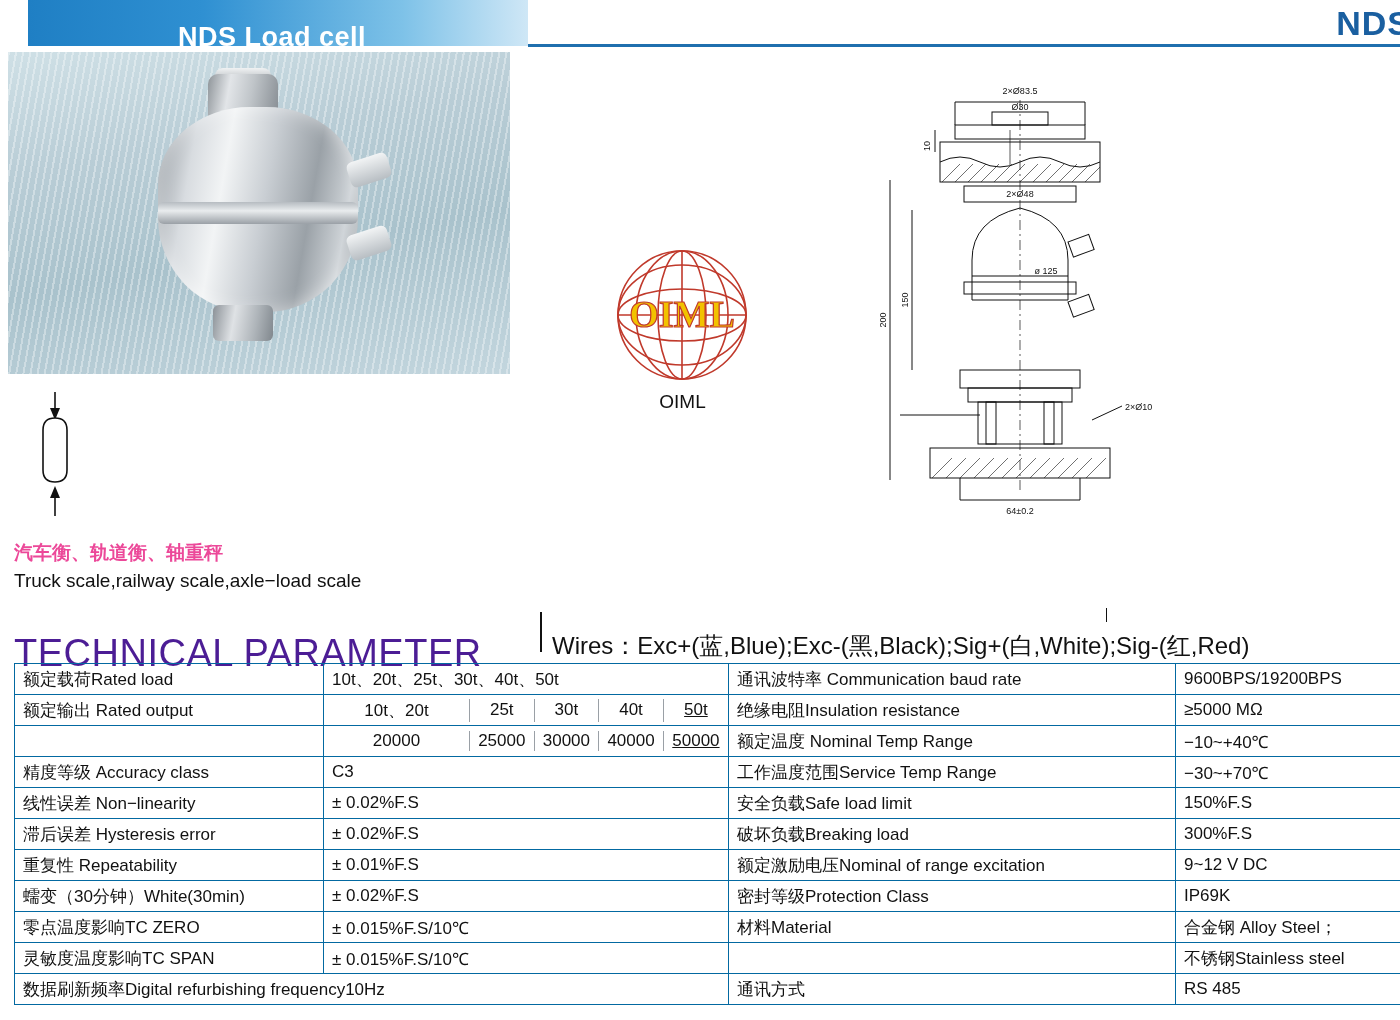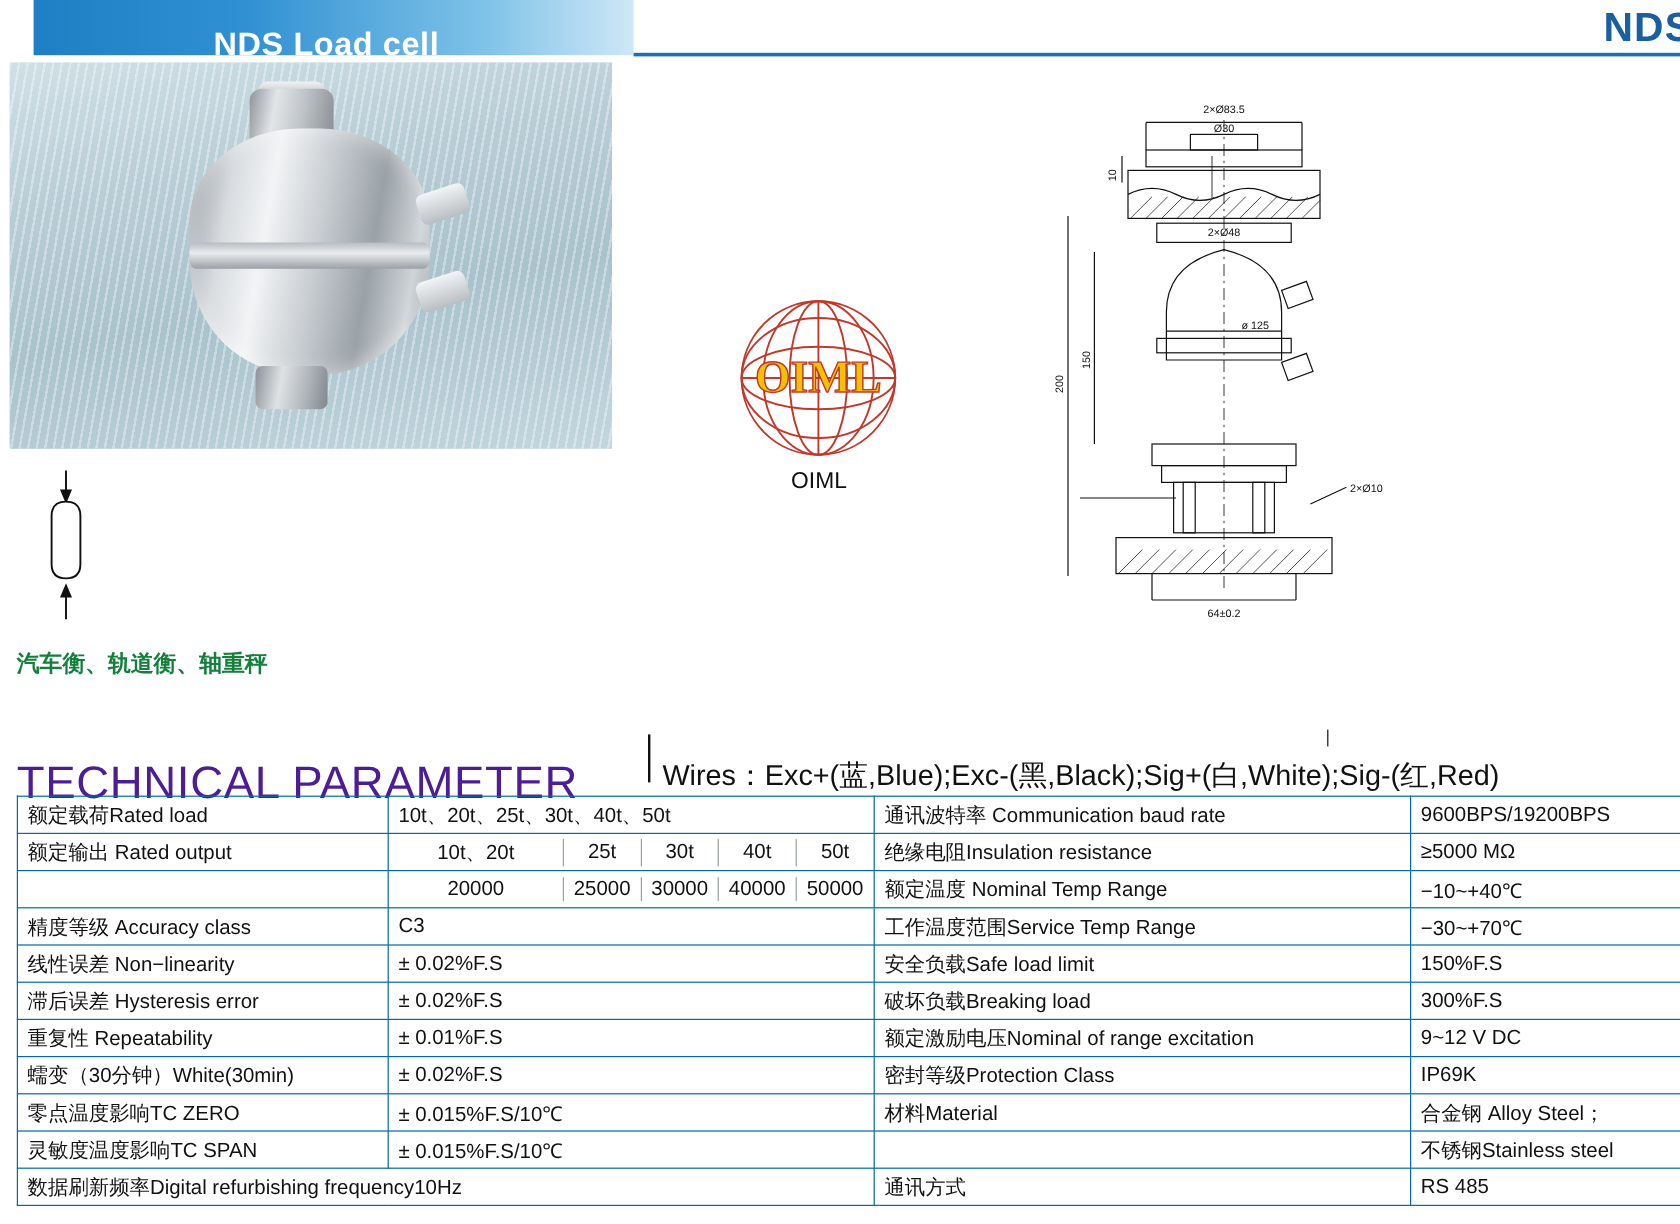--- a/index.html
+++ b/index.html
@@ -71,21 +71,21 @@
   }
   .cable.a{left:340px;top:105px;}
   .cable.b{left:340px;top:178px;}
   
   .sketch{
     position:absolute;left:16px;top:390px;width:80px;height:130px;
   }
   .caption{
     position:absolute;left:14px;top:540px;width:520px;
   }
-  .caption .cn{font-size:19px;font-weight:bold;color:#15803d;margin-bottom:4px;}
+  .caption .cn{font-size:19px;font-weight:bold;color:#ec4899;margin-bottom:4px;}
   .caption .en{font-size:19px;color:#111;}
   
   .oiml{
     position:absolute;left:600px;top:245px;width:165px;height:170px;
   }
   .oiml svg{display:block;}
   .oiml .label{
     position:absolute;left:0;top:146px;width:165px;text-align:center;
     font-size:19px;color:#111;
   }
@@ -120,21 +120,21 @@
     height:30px;padding:0 8px;vertical-align:middle;
     white-space:nowrap;overflow:hidden;
   }
   .c-label{width:292px;}
   .c-val{width:388px;}
   .c-label2{width:430px;margin-top:46px;}
   .c-val2{width:258px;}
   .sub{padding:0 !important;}
   table.sub-t{width:100%;border-collapse:collapse;}
   table.sub-t td{border:none;border-right:1px solid #9aa0a6;height:17px;text-align:center;padding:0 4px;}
-  table.sub-t td:last-child{border-right:none;}
+  table.sub-t td:last-child{border-right:none;text-decoration:underline;}
   .sub-w1{width:36%;}
   .sub-w{width:16%;}
 </style>
 </head>
 <body>
 
 <div class="header">
   <div class="header-band"></div>
   <div class="header-title">NDS  Load cell</div>
   <div class="header-rule"></div>
@@ -159,20 +159,21 @@
       <polygon points="39,30 34,18 44,18" fill="#111" stroke="none"></polygon>
       <path d="M27,40 q0,-12 12,-12 q12,0 12,12 l0,40 q0,12 -12,12 q-12,0 -12,-12 z" fill="#fff"></path>
       <line x1="39" y1="104" x2="39" y2="126"></line>
       <polygon points="39,96 34,108 44,108" fill="#111" stroke="none"></polygon>
     </g>
   </svg>
 </div>
 
 <div class="caption">
   <div class="cn">汽车衡、轨道衡、轴重秤</div>
+  <div class="en">Truck scale,railway scale,axle−load scale</div>
 </div>
 
 <div class="oiml">
   <svg width="165" height="150" viewBox="0 0 165 150">
     <g stroke="#c0392b" stroke-width="1.6" fill="none">
       <circle cx="82" cy="70" r="64"></circle>
       <ellipse cx="82" cy="70" rx="24" ry="64"></ellipse>
       <ellipse cx="82" cy="70" rx="46" ry="64"></ellipse>
       <line x1="18" y1="70" x2="146" y2="70"></line>
       <ellipse cx="82" cy="70" rx="64" ry="26"></ellipse>

